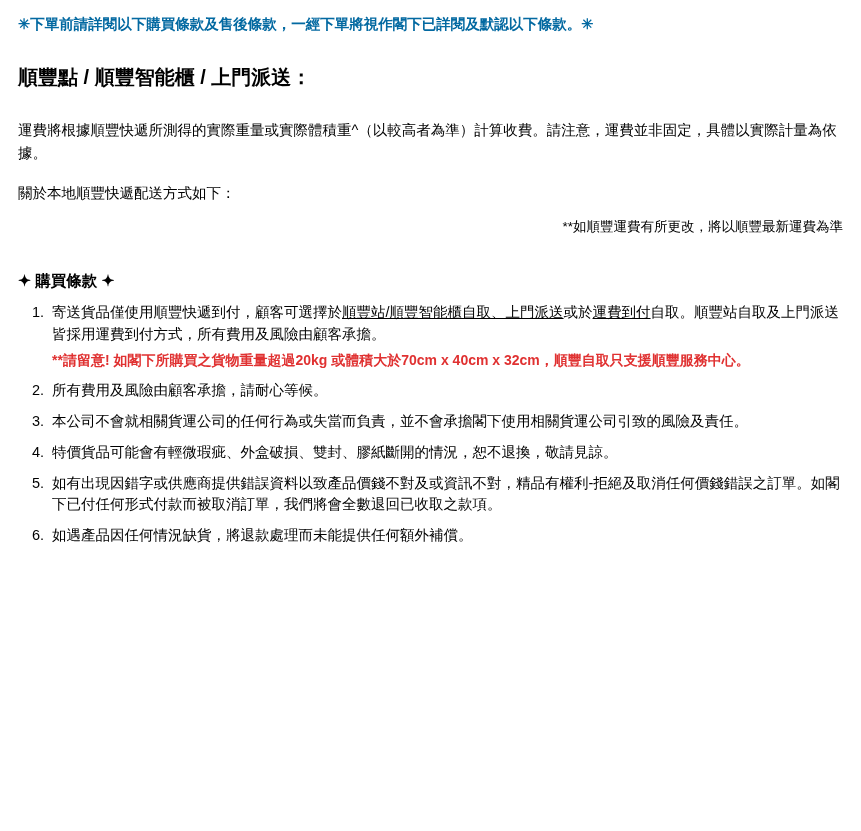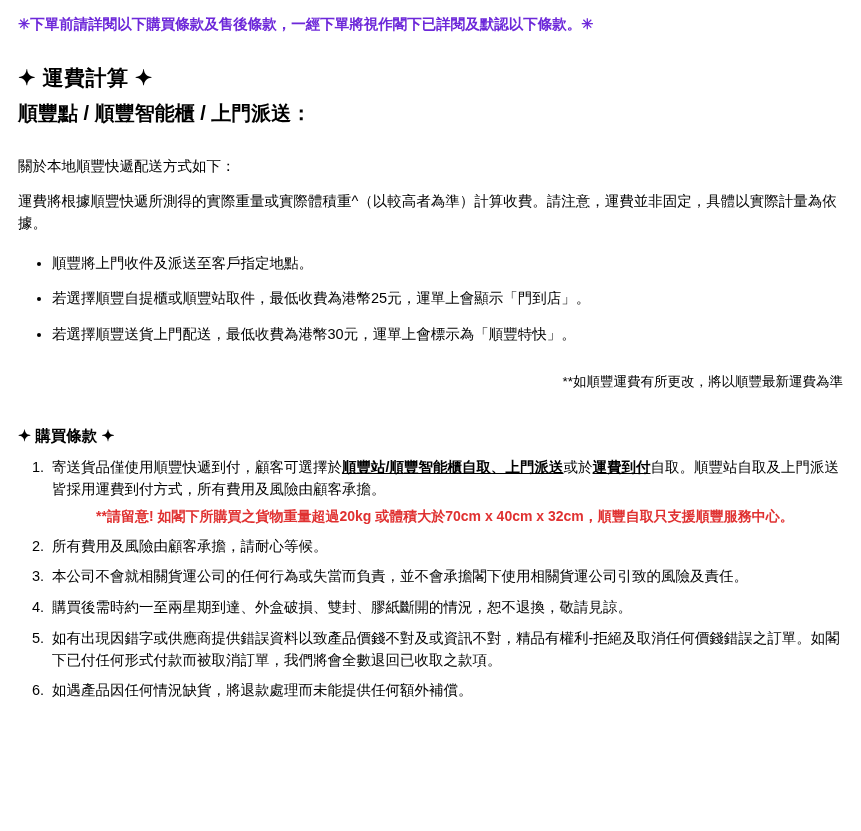--- a/index.html
+++ b/index.html
@@ -13,21 +13,21 @@
     font-family: "Liberation Sans", sans-serif;
     color: #000000;
     -webkit-font-smoothing: antialiased;
   }
   .page {
     padding: 10px 18px 10px 18px;
     box-sizing: border-box;
     width: 861px;
   }
   .notice-top {
-    color: #6d28d9;
+    color: #0369a1;
     font-weight: bold;
     font-size: 14.5px;
     line-height: 1.4;
     margin: 4px 0 30px 0;
   }
   .section-head {
     font-size: 21px;
     font-weight: bold;
     margin: 0 0 8px 0;
     letter-spacing: 0.5px;
@@ -83,64 +83,57 @@
   ol.terms > li {
     font-size: 14.5px;
     line-height: 1.5;
     margin-bottom: 9px;
     padding-left: 4px;
   }
   .u {
     text-decoration: underline;
   }
   .b {
-    font-weight: bold;
+    font-weight: normal;
   }
   .red-bold {
     color: #e03131;
     font-weight: bold;
-    margin-left: 44px;
   }
   .sub-note {
     display: block;
     margin-top: 5px;
     font-size: 14px;
   }
 </style>
 </head>
 <body>
 
 <div class="page">
 
   <div class="notice-top">✳下單前請詳閱以下購買條款及售後條款，一經下單將視作閣下已詳閱及默認以下條款。✳</div>
 
-  <div class="section-head">✦ 運費計算 ✦</div>
   <div class="section-sub">順豐點 / 順豐智能櫃 / 上門派送：</div>
 
 
+  <p class="para">運費將根據順豐快遞所測得的實際重量或實際體積重^（以較高者為準）計算收費。請注意，運費並非固定，具體以實際計量為依據。</p>
   <p class="para tight">關於本地順豐快遞配送方式如下：</p>
-  <p class="para">運費將根據順豐快遞所測得的實際重量或實際體積重^（以較高者為準）計算收費。請注意，運費並非固定，具體以實際計量為依據。</p>
 
-  <ul class="bullets">
-    <li>順豐將上門收件及派送至客戶指定地點。</li>
-    <li>若選擇順豐自提櫃或順豐站取件，最低收費為港幣25元，運單上會顯示「門到店」。</li>
-    <li>若選擇順豐送貨上門配送，最低收費為港幣30元，運單上會標示為「順豐特快」。</li>
-  </ul>
 
   <div class="note-small">**如順豐運費有所更改，將以順豐最新運費為準</div>
 
 
   <div class="terms-head">✦ 購買條款 ✦</div>
 
   <ol class="terms">
     <li>
       <span>寄送貨品僅使用順豐快遞到付，顧客可選擇於</span><span class="b u">順豐站/順豐智能櫃自取、上門派送</span><span>或於</span><span class="b u">運費到付</span><span>自取。順豐站自取及上門派送皆採用運費到付方式，所有費用及風險由顧客承擔。</span>
       <span class="sub-note red-bold">**請留意! 如閣下所購買之貨物重量超過20kg 或體積大於70cm x 40cm x 32cm，順豐自取只支援順豐服務中心。</span>
     </li>
     <li>所有費用及風險由顧客承擔，請耐心等候。</li>
     <li>本公司不會就相關貨運公司的任何行為或失當而負責，並不會承擔閣下使用相關貨運公司引致的風險及責任。</li>
-    <li>購買後需時約一至兩星期到達、外盒破損、雙封、膠紙斷開的情況，恕不退換，敬請見諒。</li>
+    <li>特價貨品可能會有輕微瑕疵、外盒破損、雙封、膠紙斷開的情況，恕不退換，敬請見諒。</li>
     <li>如有出現因錯字或供應商提供錯誤資料以致產品價錢不對及或資訊不對，精品有權利-拒絕及取消任何價錢錯誤之訂單。如閣下已付任何形式付款而被取消訂單，我們將會全數退回已收取之款項。</li>
     <li>如遇產品因任何情況缺貨，將退款處理而未能提供任何額外補償。</li>
 
   </ol>
 
 </div>
 
 </body></html>

